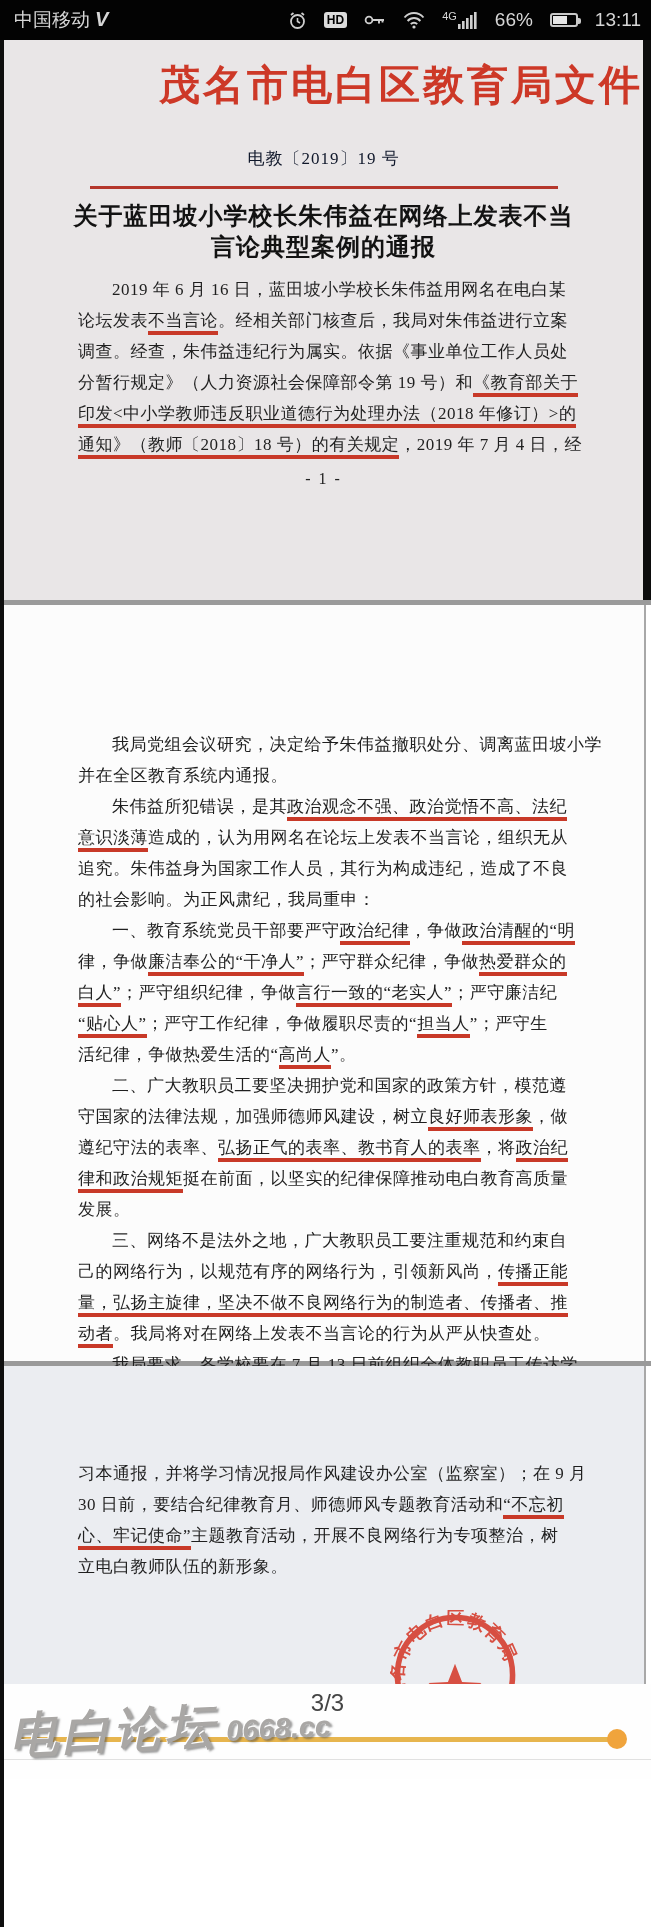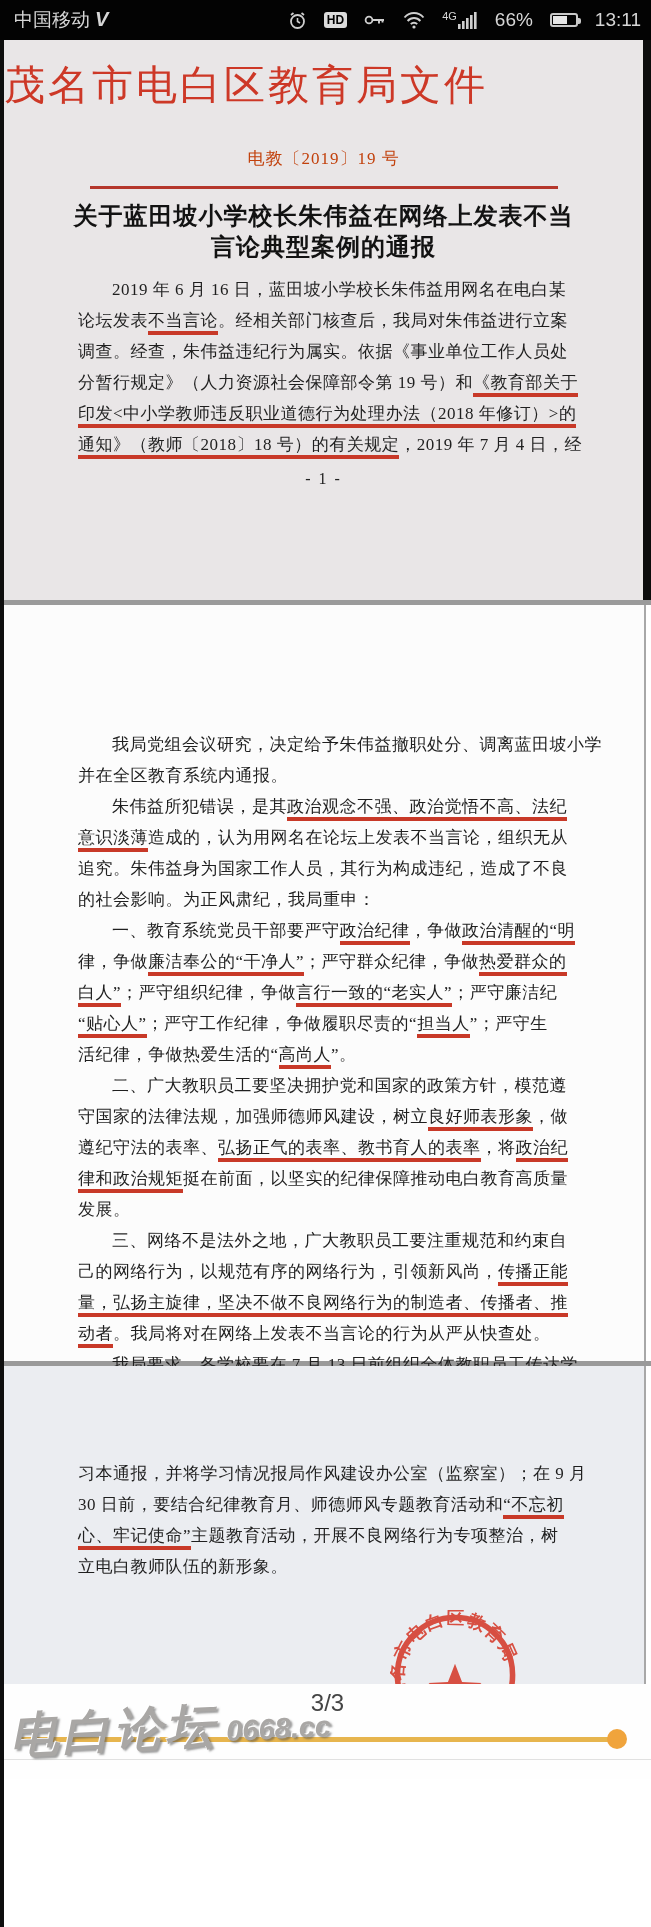--- a/index.html
+++ b/index.html
@@ -23,22 +23,22 @@
 
   
   .viewer { position:absolute; top:40px; left:0; right:0; bottom:0; background:#fff;
     padding-left:4px; box-shadow: inset 4px 0 0 #0e0e0e; }
   .page { position:relative; color:#1f1f1f; }
   .page1 { height:560px; background:var(--page1-bg,#e9e6e7); border-right:8px solid #0c0c0c; }
   .page-divider { height:5px; background:#9a9a9a; }
   .page2 { height:756px; background:#fcfcfc; border-right:2px solid #a8a8a8; margin-right:5px; }
   .page3 { height:318px; background:#ebedf1; border-right:2px solid #a8a8a8; margin-right:5px; overflow:hidden; }
 
-  .doc-header { padding-top:18px; text-align:left; color:var(--accent-red,#cd3827); font-size:41px; font-weight:normal; letter-spacing:3px; }
-  .doc-number { text-align:center; margin-top:34px; font-size:17px; color:#c2410c; letter-spacing:1px; }
+  .doc-header { padding-top:18px; text-align:right; color:var(--accent-red,#cd3827); font-size:41px; font-weight:bold; letter-spacing:3px; }
+  .doc-number { text-align:center; margin-top:34px; font-size:17px; color:#0f172a; letter-spacing:1px; }
   .red-rule { margin:16px auto 0; width:468px; height:3px; background:var(--rule-red,#b5372c); }
   .doc-title { margin-top:12px; text-align:center; font-size:24px; font-weight:bold; line-height:31px; color:#121212; letter-spacing:1px; }
 
   .page-body { padding:0 60px 0 74px; font-size:17px; line-height:31px; letter-spacing:0.5px; }
   .page1 .page-body { margin-top:11px; }
   .page2 .page-body { padding-top:124px; }
   .page3 .page-body { padding-top:92px; }
   .body-line { white-space:nowrap; }
   .body-line.indent { text-indent:34px; }
   .red-underline { border-bottom:4px solid var(--underline-red,#c83928); padding-bottom:1px; }

